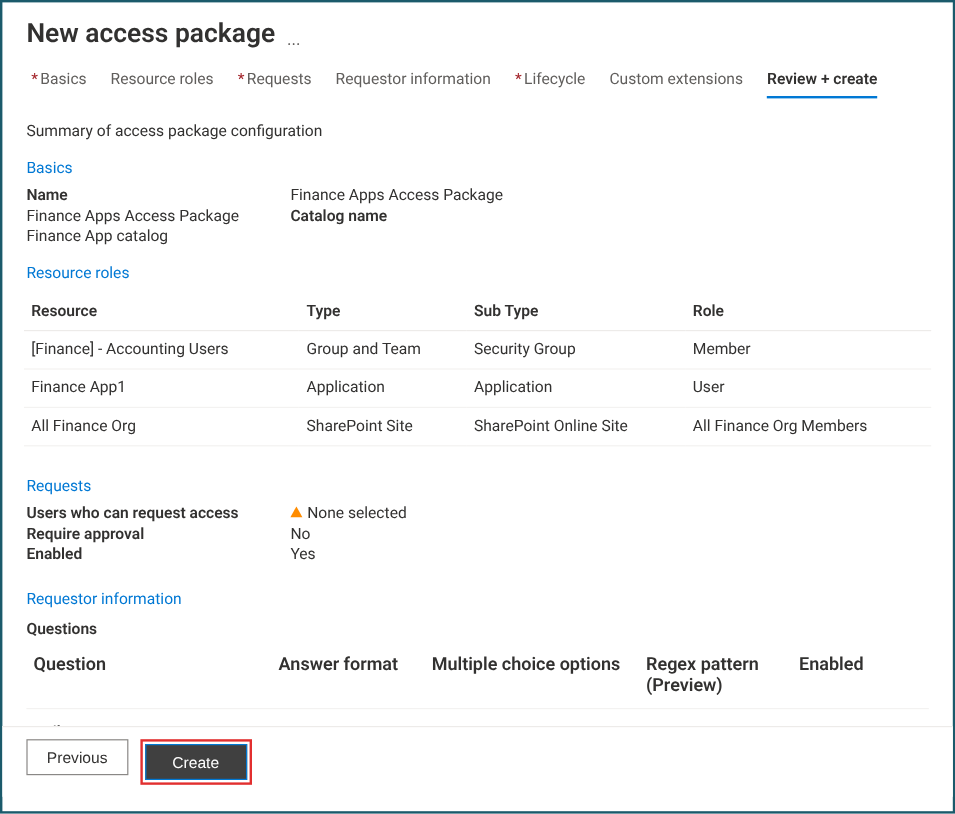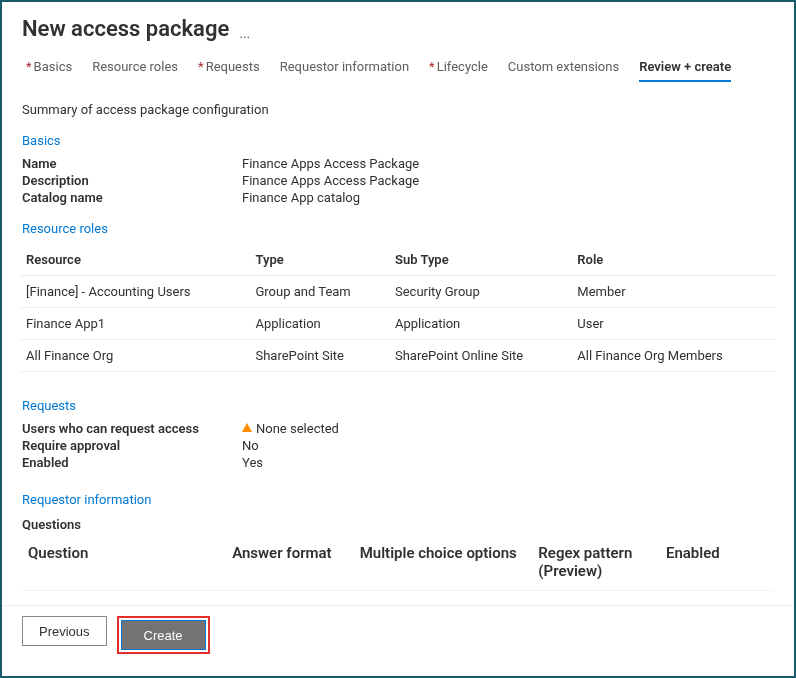--- a/index.html
+++ b/index.html
@@ -41,21 +41,21 @@
     padding:10px 20px;
     background:#fff;
     display:flex; gap:10px;
   }
   .btn {
     font-size:13px; height:30px; padding:0 16px;
     border:1px solid #8a8886; background:#fff; color:#323130;
     cursor:pointer;
   }
   .btn.primary {
-    background:#737373; border-color:#0078d4; color:#fff; padding:0 22px;
+    background:#404040; border-color:#0078d4; color:#fff; padding:0 22px;
   }
   .highlight-box {
     border:2px solid #e22f2f; padding:2px; display:inline-flex;
   }
   .questions-head { display:grid; grid-template-columns: 1.6fr 1fr 1.4fr 1fr 0.8fr; font-size:15px; font-weight:600; padding:6px 6px 10px 6px; border-bottom:1px solid #f3f2f1; color:#323130; }
   .questions-head div { padding-right:6px; }
 </style>
 </head>
 <body>
 
@@ -75,21 +75,20 @@
     <div class="tab">Custom extensions</div>
     <div class="tab active">Review + create</div>
   </div>
 
   <div class="summary-line">Summary of access package configuration</div>
 
   <div class="section-title">Basics</div>
   <div class="kv-grid">
     <div class="k">Name</div>
     <div class="v">Finance Apps Access Package</div>
-    <div class="k">Description</div>
     <div class="v">Finance Apps Access Package</div>
     <div class="k">Catalog name</div>
     <div class="v">Finance App catalog</div>
   </div>
 
   <div class="section-title">Resource roles</div>
   <div class="tbl-wrap">
     <table>
       <thead>
         <tr>

